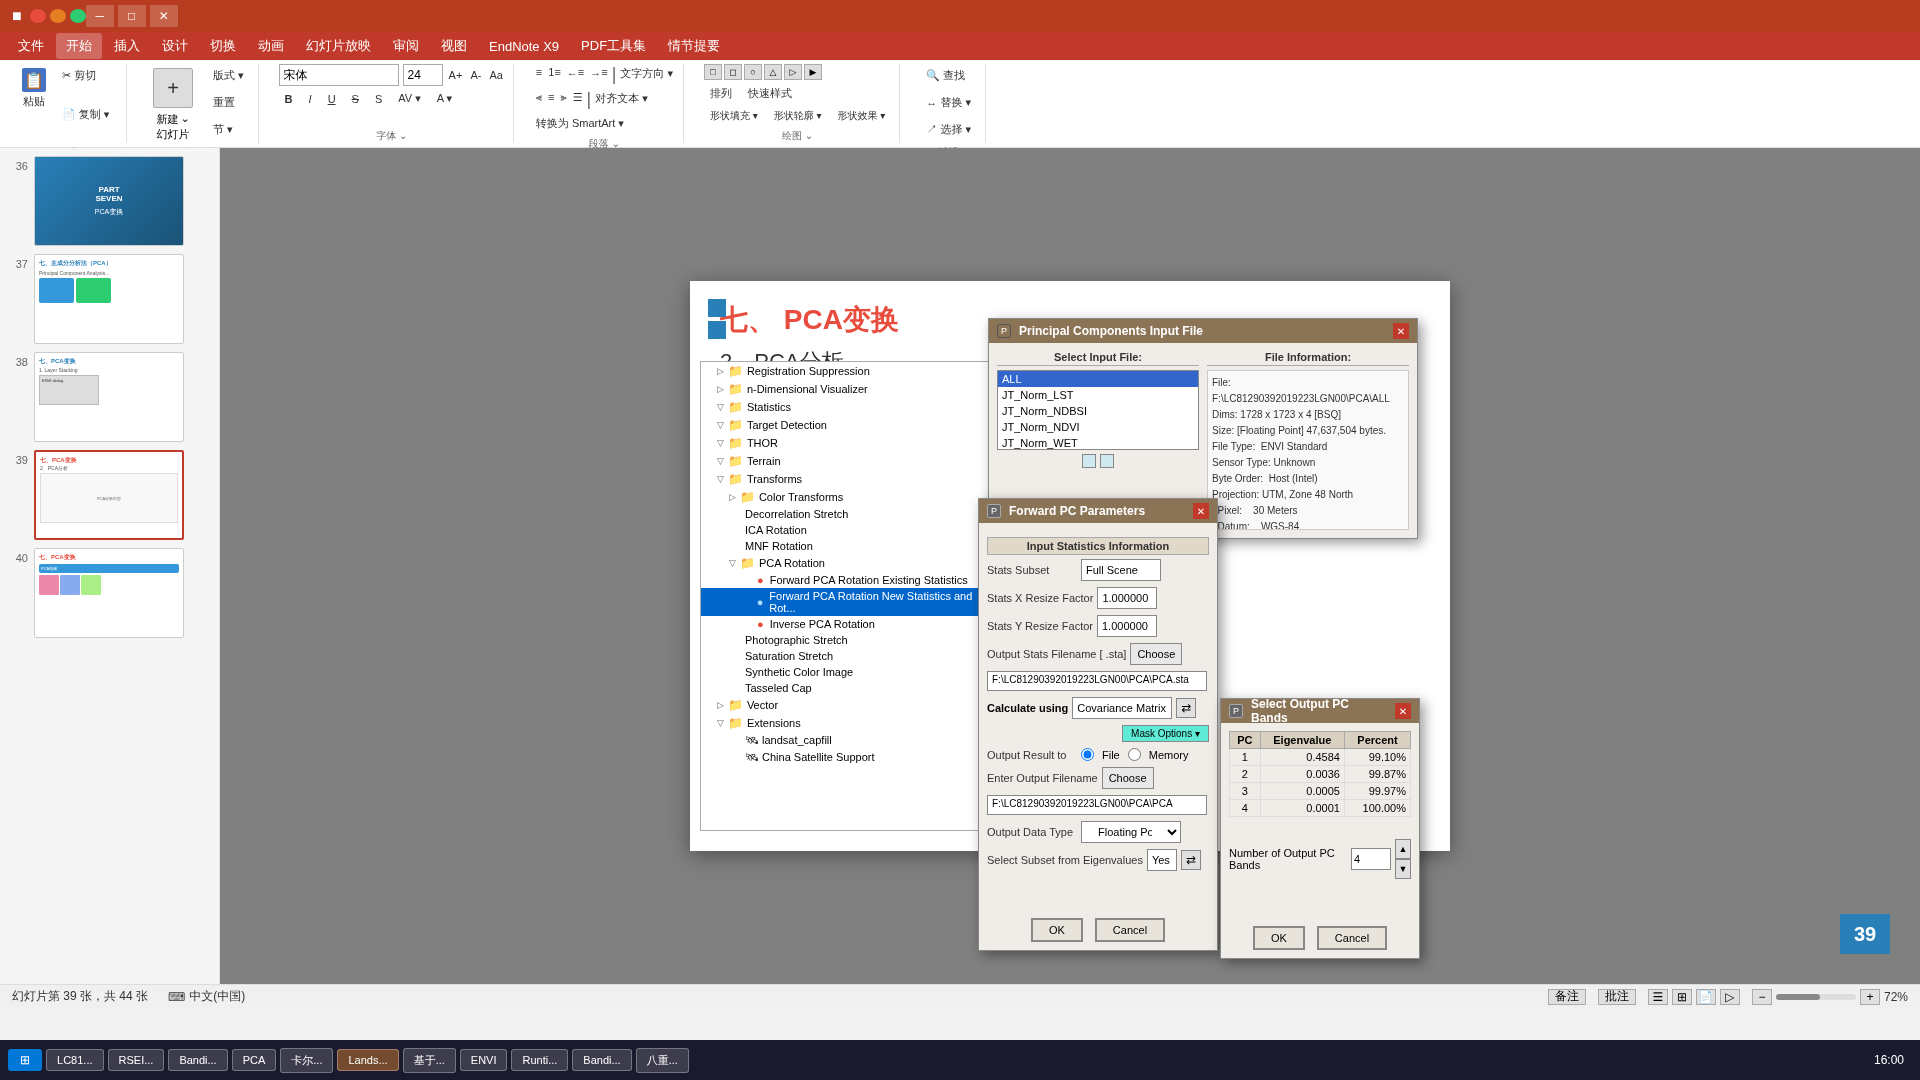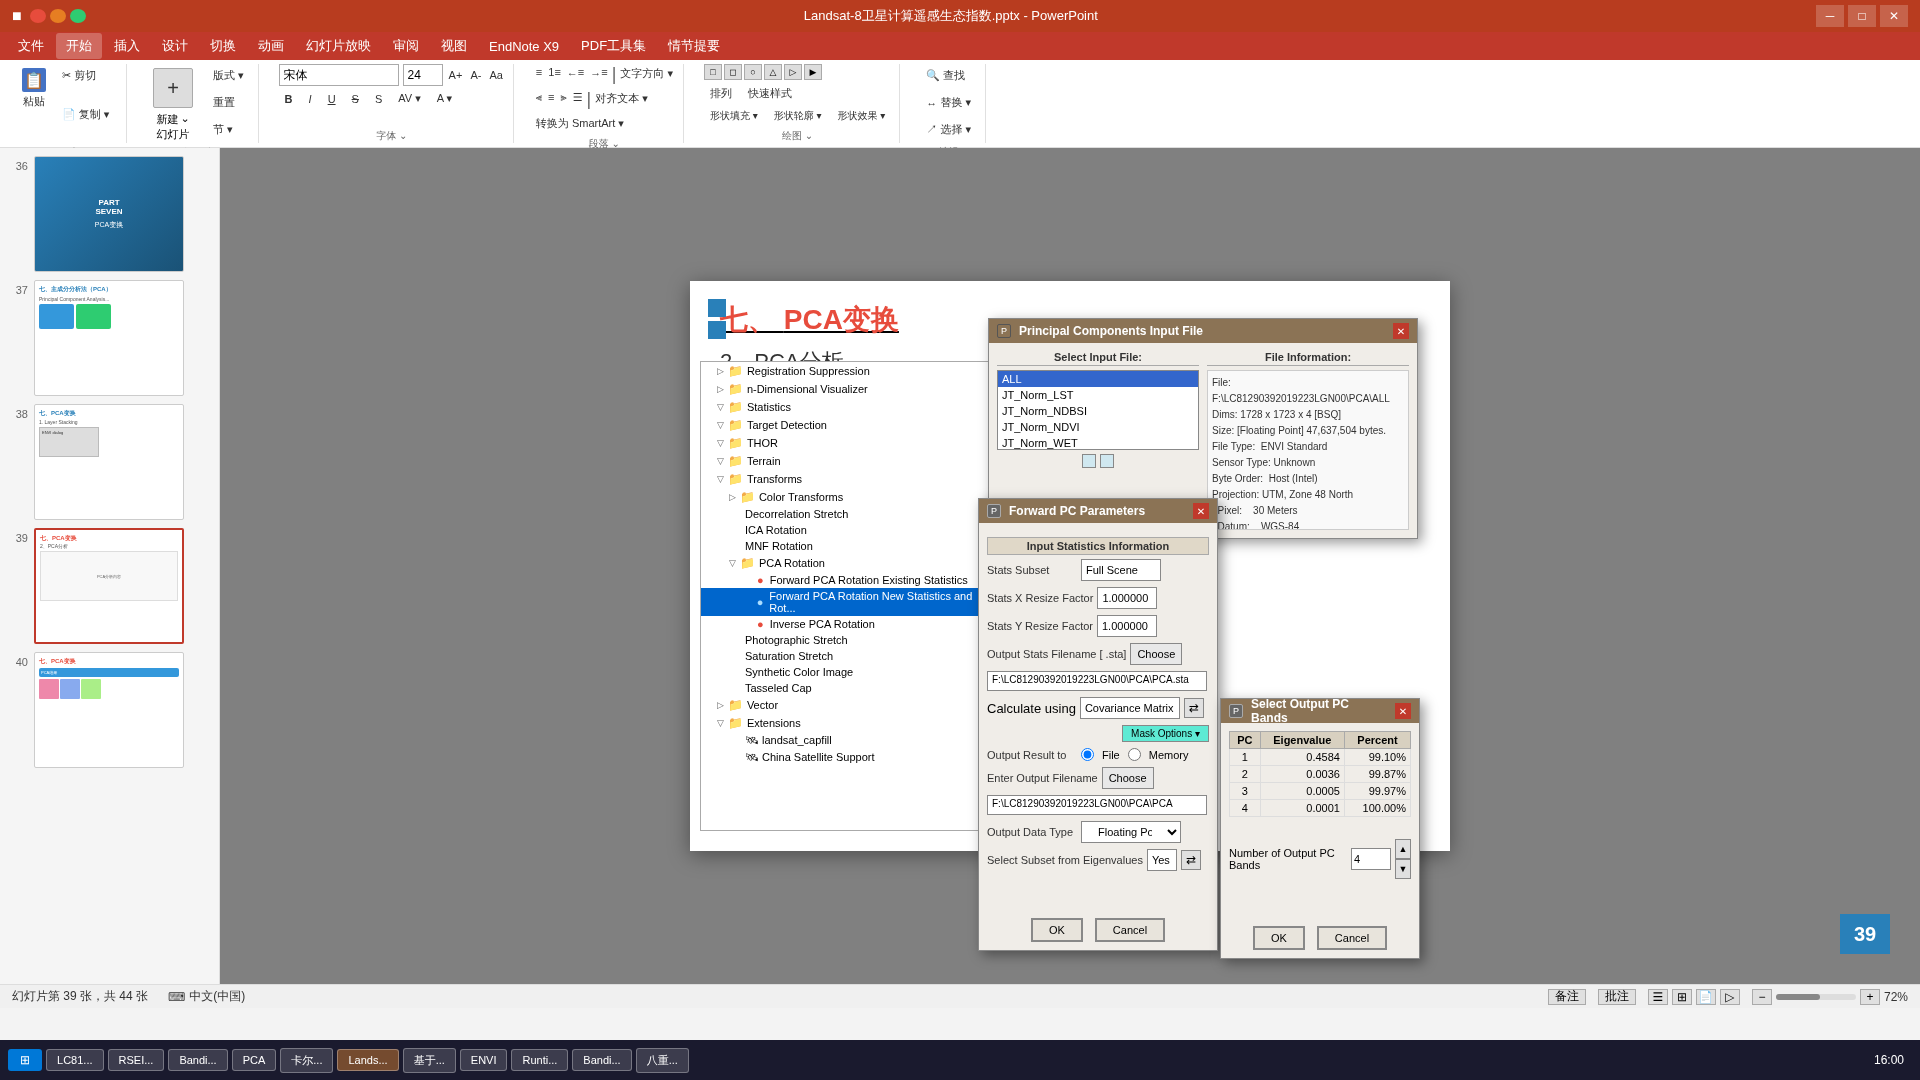--- a/index.html
+++ b/index.html
@@ -33,30 +33,30 @@
     .ribbon-btn { background: none; border: none; cursor: pointer; padding: 4px 6px; font-size: 11px; color: #333; border-radius: 2px; display: flex; flex-direction: column; align-items: center; gap: 2px; }
     .ribbon-icon { width: 24px; height: 24px; background: #ccc; border-radius: 2px; display: flex; align-items: center; justify-content: center; font-size: 14px; }
 
     
     .main-area { display: flex; height: calc(1040px - 32px - 28px - 88px - 16px - 40px); }
 
     
     .slide-panel { width: 220px; background: #f5f5f5; border-right: 1px solid #ddd; overflow-y: auto; padding: 8px 4px; }
     .slide-thumb { display: flex; gap: 6px; align-items: flex-start; margin-bottom: 8px; cursor: pointer; }
     .slide-num { color: #666; font-size: 11px; min-width: 24px; text-align: right; padding-top: 4px; }
-    .slide-preview { width: 150px; height: 116px; background: #fff; border: 1px solid #ccc; border-radius: 2px; overflow: hidden; position: relative; flex-shrink: 0; }
+    .slide-preview { width: 150px; height: 90px; background: #fff; border: 1px solid #ccc; border-radius: 2px; overflow: hidden; position: relative; flex-shrink: 0; }
     .slide-thumb.active .slide-preview { border: 2px solid #c0392b; }
 
     
     .sp-pca { background: linear-gradient(135deg, #2980b9, #1a5276); }
     .sp-content { font-size: 6px; padding: 4px; color: #333; }
 
     
     .canvas-area { flex: 1; background: #808080; display: flex; align-items: center; justify-content: center; position: relative; overflow: hidden; }
-    .slide-canvas { width: 760px; height: 570px; background: white; position: relative; box-shadow: 0 4px 20px rgba(0,0,0,0.4); overflow: hidden; text-decoration: underline; }
+    .slide-canvas { width: 760px; height: 570px; background: white; position: relative; box-shadow: 0 4px 20px rgba(0,0,0,0.4); overflow: hidden; }
 
     
     .slide-title-area { padding: 20px 30px 10px; }
     .slide-title { font-size: 28px; font-weight: bold; color: #2c3e50; }
     .slide-title span { color: #e74c3c; }
     .slide-subtitle { font-size: 22px; color: #333; margin-top: 8px; }
 
     
     .tree-panel { position: absolute; left: 10px; top: 80px; width: 300px; bottom: 20px; background: white; border: 1px solid #aaa; overflow-y: auto; font-size: 11px; }
     .tree-item { padding: 2px 4px; cursor: pointer; display: flex; align-items: center; gap: 4px; }
@@ -137,21 +137,20 @@
 
   <div class="title-bar">
     <div style="display:flex;align-items:center;gap:8px;">
       <span style="color:white;font-size:16px;">■</span>
       <div style="display:flex;gap:4px;">
         <div style="width:16px;height:14px;background:#e74c3c;border-radius:50%;"></div>
         <div style="width:16px;height:14px;background:#e67e22;border-radius:50%;"></div>
         <div style="width:16px;height:14px;background:#2ecc71;border-radius:50%;"></div>
       </div>
     </div>
-    <div class="title-bar-text">Landsat-8卫星计算遥感生态指数.pptx - PowerPoint</div>
     <div class="title-bar-controls">
       <button class="tb-btn">─</button>
       <button class="tb-btn">□</button>
       <button class="tb-btn close">✕</button>
     </div>
   </div>
 
   <div class="menu-bar">
     <div class="menu-item">文件</div>
     <div class="menu-item active">开始</div>
@@ -552,21 +551,21 @@
 
           <div class="form-row">
             <span class="form-label">Output Stats Filename [ .sta]</span>
             <button class="browse-btn">Choose</button>
           </div>
           <div style="margin-bottom:6px;">
             <div class="filename-display" style="width:220px;">F:\LC81290392019223LGN00\PCA\PCA.sta</div>
           </div>
 
           <div class="calc-row" style="margin-bottom:6px;">
-            <span style="font-size:13px;">Calculate using</span>
+            <span style="font-size:11px;font-weight:bold;">Calculate using</span>
             <input class="form-input" type="text" value="Covariance Matrix" style="width: 100px;">
             <div class="swap-icon">⇄</div>
           </div>
 
           <div style="display:flex;align-items:center;justify-content:flex-end;margin-bottom:6px;">
             <button class="mask-btn">
               <span>Mask Options</span>
               <span>▾</span>
             </button>
           </div>

